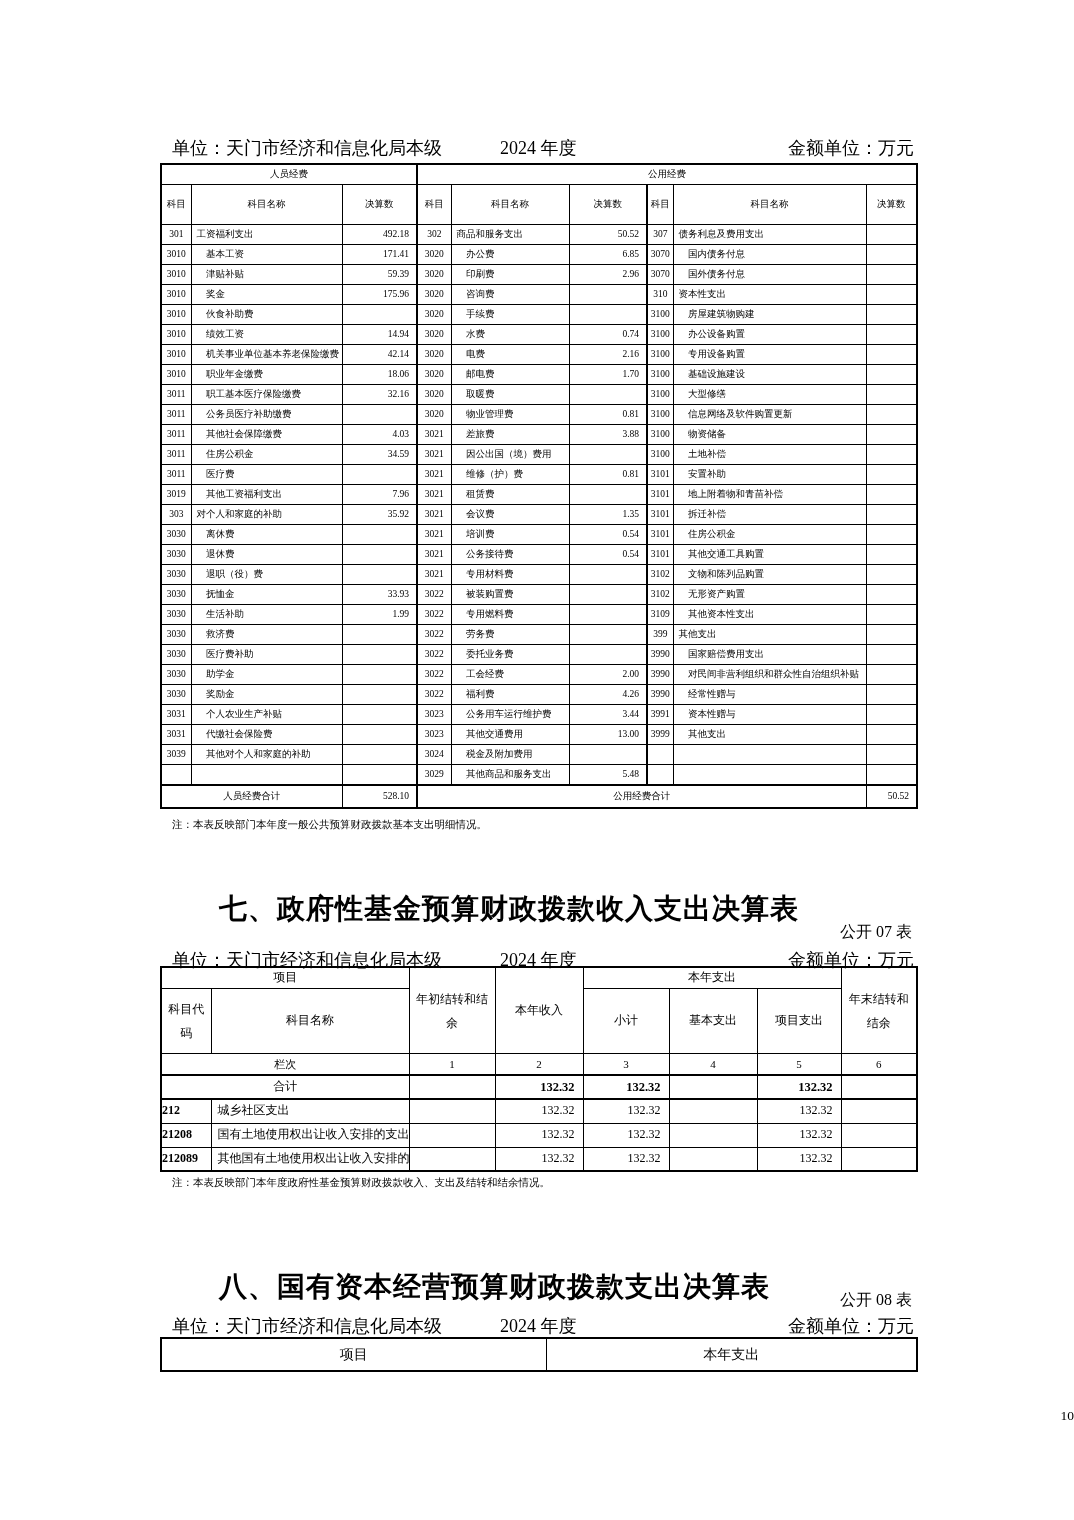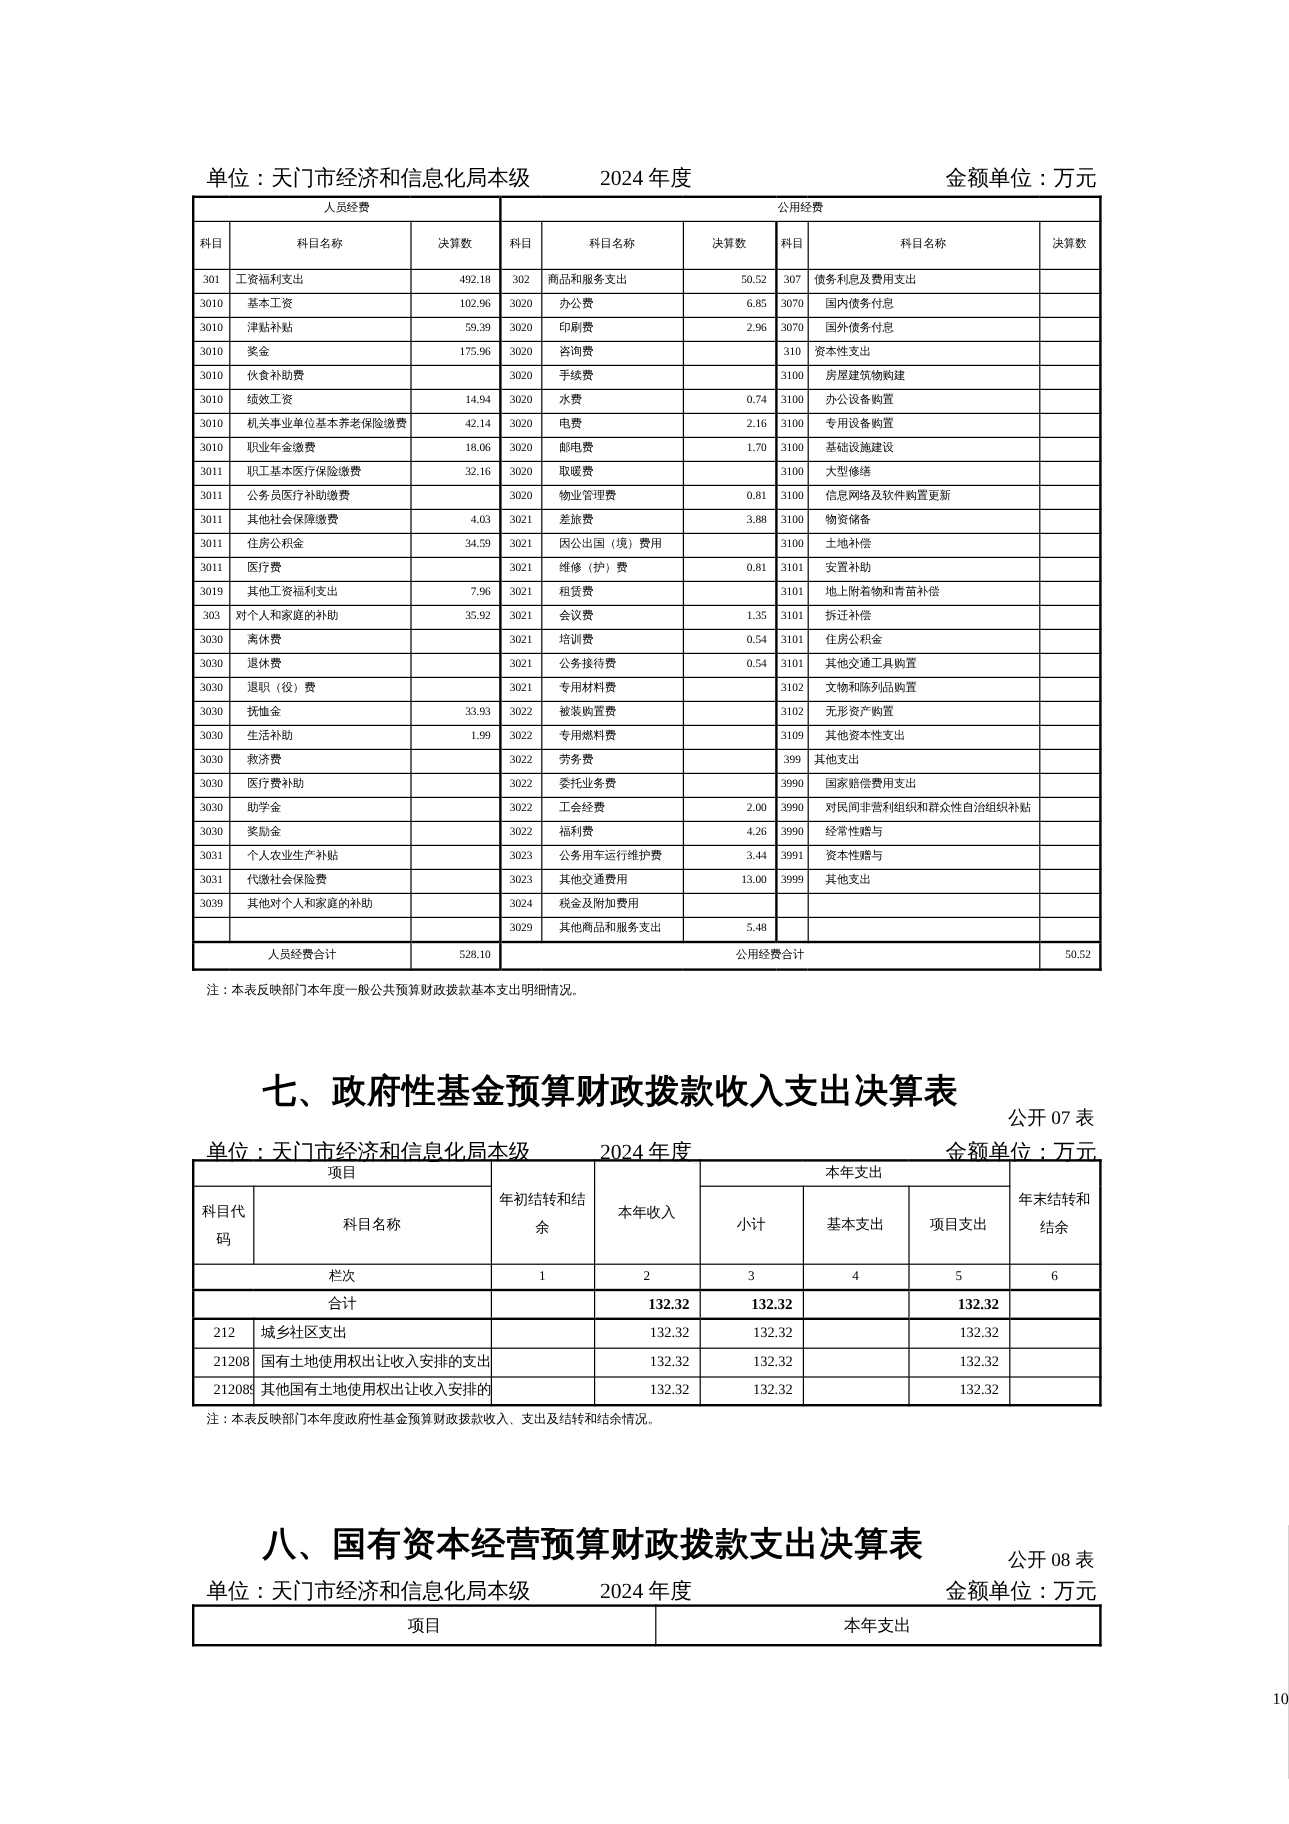--- a/index.html
+++ b/index.html
@@ -32,21 +32,21 @@
   .t1 td.val{text-align:right;padding-right:7px;}
   .t1 .ft td{height:21px;border-top:2px solid #000;}
   
   .t2{top:966px;width:756px;font-size:12px;line-height:1.15;}
   .t2 .h1 th{height:20px;}
   .t2 .h2 th{height:64px;}
   .t2 .wrap{line-height:2.0;padding:16px 2px;font-family:Liberation Serif, serif;}
   .t2 .codehead{padding:0 6px;line-height:2.0;margin-top:14px;}
   .t2 .lanci th{height:20px;font-size:11px;}
   .t2 tbody tr{height:24px;}
-  .t2 td.code{text-align:left;padding-left:16px;}
+  .t2 td.code{text-align:left;padding-left:0;font-weight:bold;}
   .t2 td.name{text-align:left;padding-left:6px;white-space:pre;}
   .t2 td.val{text-align:right;padding-right:8px;}
   .t2 tr.total td{border-top:2.5px solid #000;border-bottom:2px solid #000;}
   .t2 tr.total td.val{font-weight:bold;font-size:12.5px;}
   
   .t3{top:1337px;width:756px;font-size:14px;}
   .t3 th{height:31px;}
 </style>
 </head>
 <body>
@@ -96,21 +96,21 @@
           <td class="code sep">302</td>
           <td class="name">商品和服务支出</td>
           <td class="val">50.52</td>
           <td class="code sep">307</td>
           <td class="name">债务利息及费用支出</td>
           <td class="val"></td>
         </tr>
         <tr>
           <td class="code">3010</td>
           <td class="name">　基本工资</td>
-          <td class="val">102.96</td>
+          <td class="val">171.41</td>
           <td class="code sep">3020</td>
           <td class="name">　办公费</td>
           <td class="val">6.85</td>
           <td class="code sep">3070</td>
           <td class="name">　国内债务付息</td>
           <td class="val"></td>
         </tr>
         <tr>
           <td class="code">3010</td>
           <td class="name">　津贴补贴</td>

